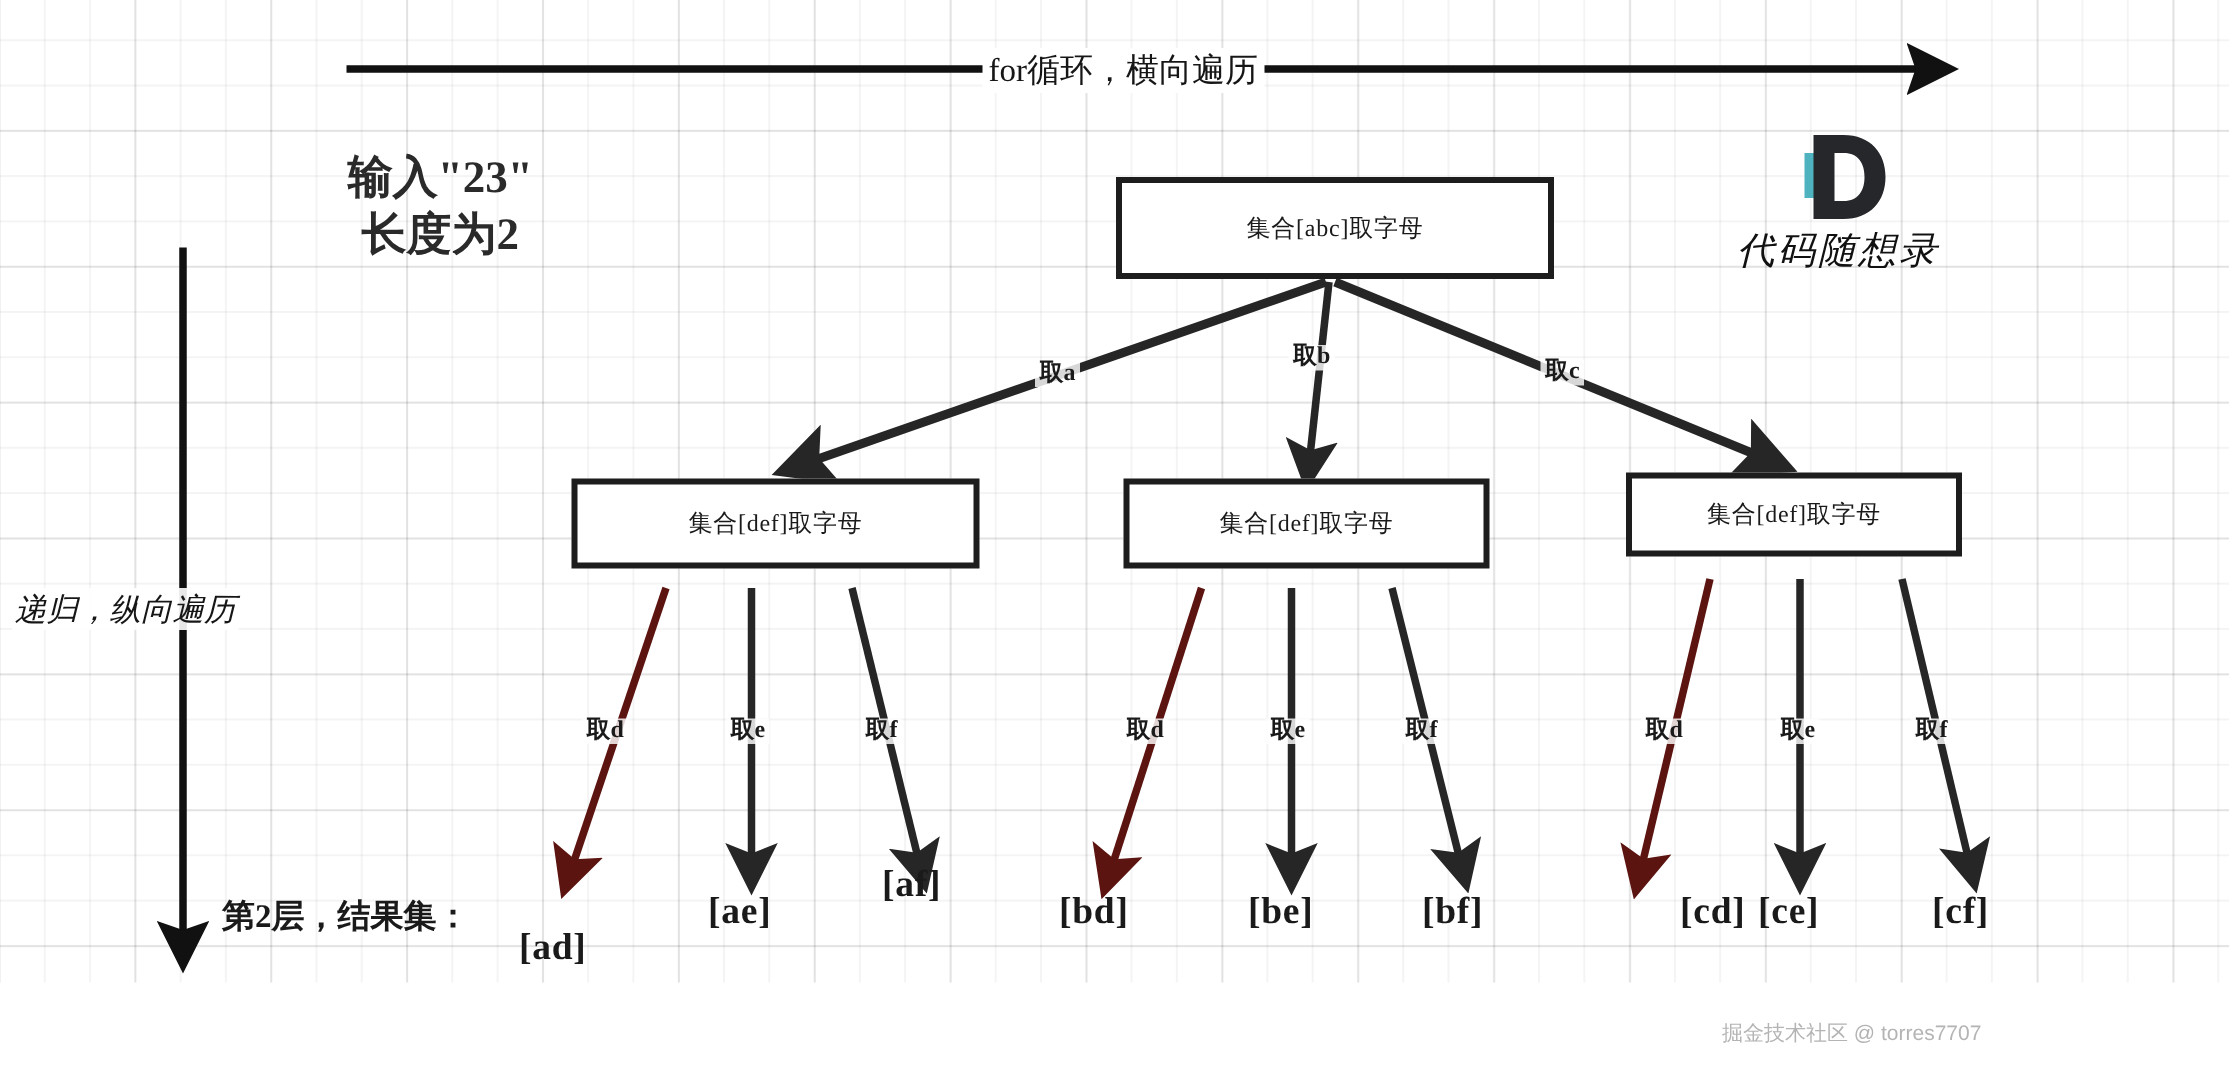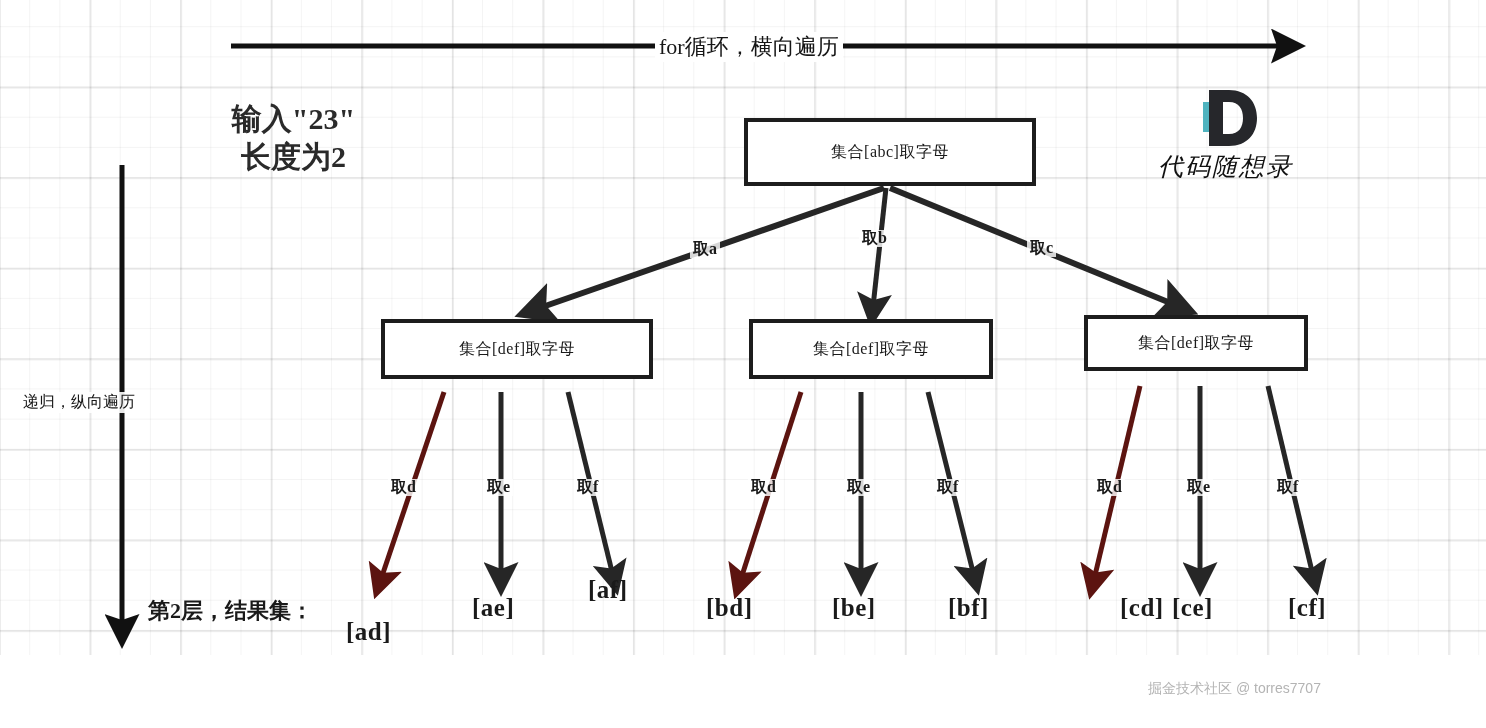--- a/index.html
+++ b/index.html
@@ -95,27 +95,28 @@
     top: 32px;
     font-size: 22px;
     color: #161616;
     background: #ffffff;
     padding: 0 4px;
     white-space: nowrap;
   }
 
   #vert-arrow-label {
     position: absolute;
-    left: 21px;
+    left: 8px;
     top: 392px;
-    font-size: 16px;
+    font-size: 21px;
     color: #161616;
     background: rgba(255,255,255,0.9);
     padding: 0 2px;
     white-space: nowrap;
+    font-style: italic;
   }
 
   #layer-label {
     position: absolute;
     left: 148px;
     top: 596px;
     font-size: 22px;
     font-weight: bold;
     color: #1a1a1a;
     white-space: nowrap;

